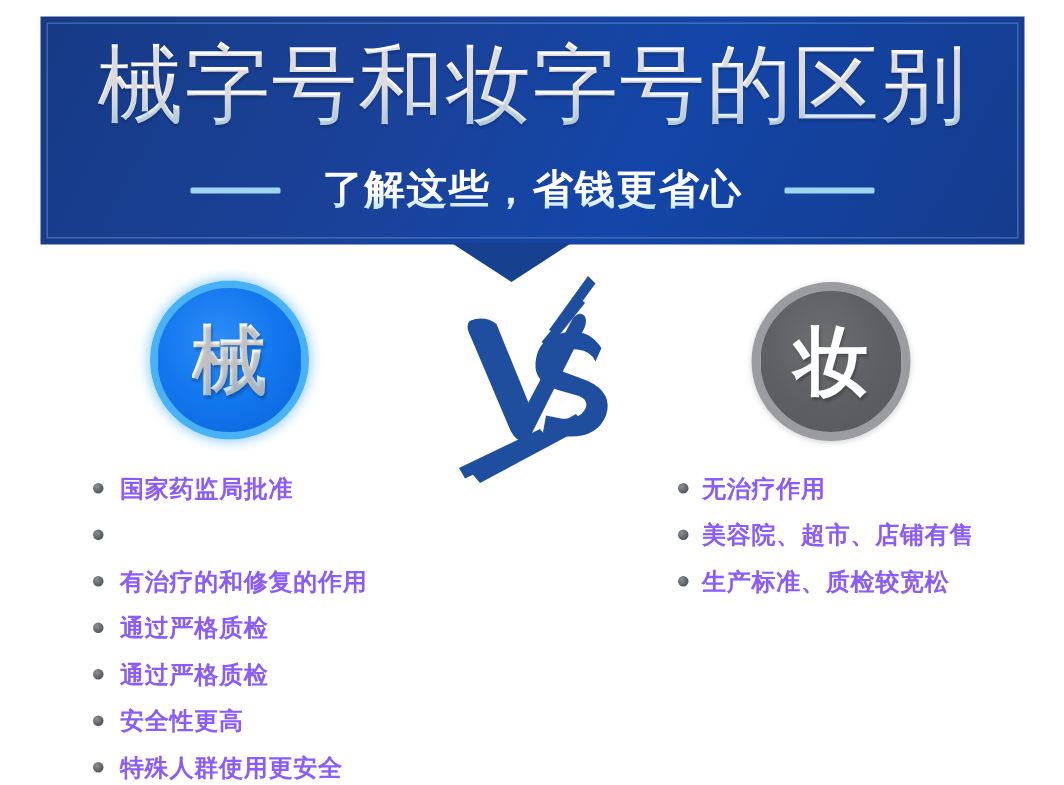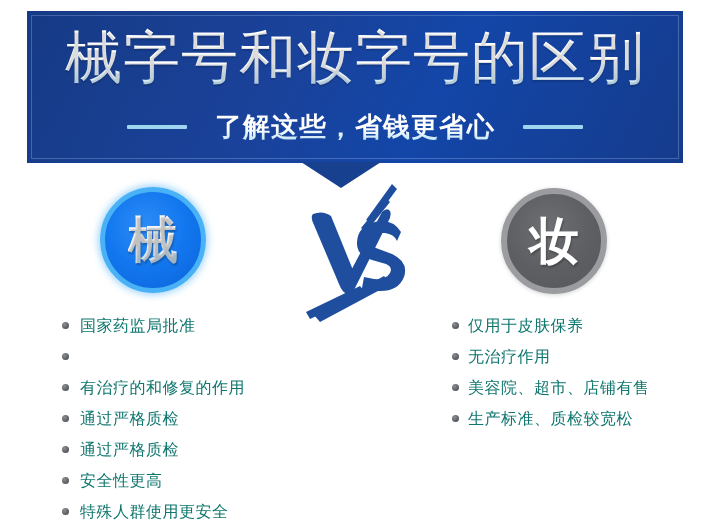--- a/index.html
+++ b/index.html
@@ -165,22 +165,22 @@
     width: 7px;
     height: 7px;
     border-radius: 50%;
     background: radial-gradient(circle at 35% 32%, #8b8e92 0%, #55585c 70%, #3f4246 100%);
     margin-right: 11px;
   }
   .list-right .bullet { margin-right: 9px; }
   .item-text {
     font-size: 16px;
     line-height: 20px;
-    font-weight: normal;
-    color: #0f766e;
+    font-weight: bold;
+    color: #8b5cf6;
     letter-spacing: 0.5px;
     white-space: nowrap;
   }
 </style>
 </head>
 <body>
 
 <div id="page">
 
   <div class="banner">
@@ -250,24 +250,20 @@
     </div>
     <div class="list-item">
       <span class="bullet"></span>
       <span class="item-text">特殊人群使用更安全</span>
     </div>
   </div>
 
   <div class="list list-right">
     <div class="list-item">
       <span class="bullet"></span>
-      <span class="item-text">仅用于皮肤保养</span>
-    </div>
-    <div class="list-item">
-      <span class="bullet"></span>
       <span class="item-text">无治疗作用</span>
     </div>
     <div class="list-item">
       <span class="bullet"></span>
       <span class="item-text">美容院、超市、店铺有售</span>
     </div>
     <div class="list-item">
       <span class="bullet"></span>
       <span class="item-text">生产标准、质检较宽松</span>
     </div>

